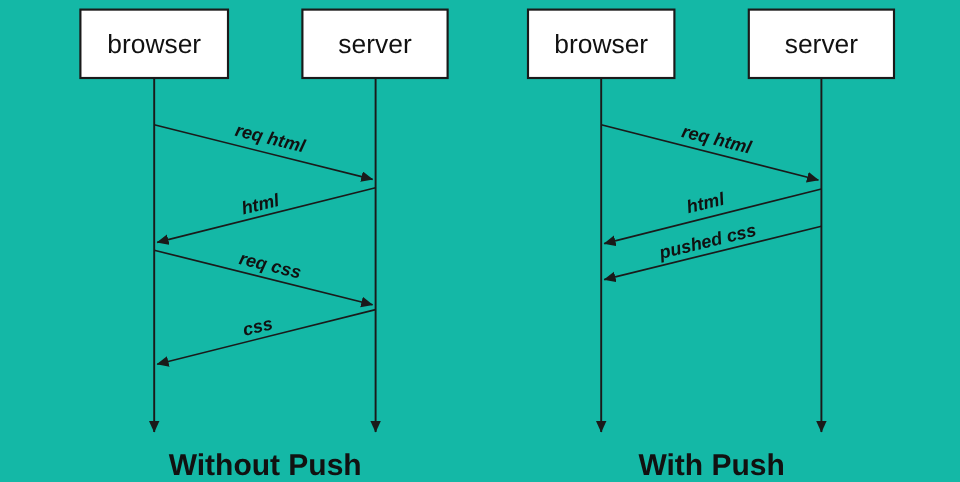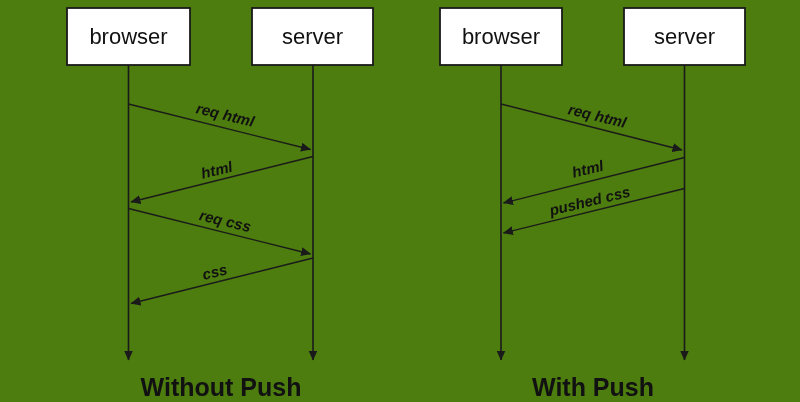--- a/index.html
+++ b/index.html
@@ -4,21 +4,21 @@
 <style>
   html, body {
     margin: 0;
     padding: 0;
     background: #ffffff;
   }
   .canvas {
     position: relative;
     width: 800px;
     height: 402px;
-    background: #4d7c0f;
+    background: #14b8a6;
     font-family: "Liberation Sans", sans-serif;
   }
   svg { display: block; }
   .actor-box {
     fill: #ffffff;
     stroke: #1a1a1a;
     stroke-width: 1.8;
   }
   .actor-label {
     font-family: "Liberation Sans", sans-serif;

